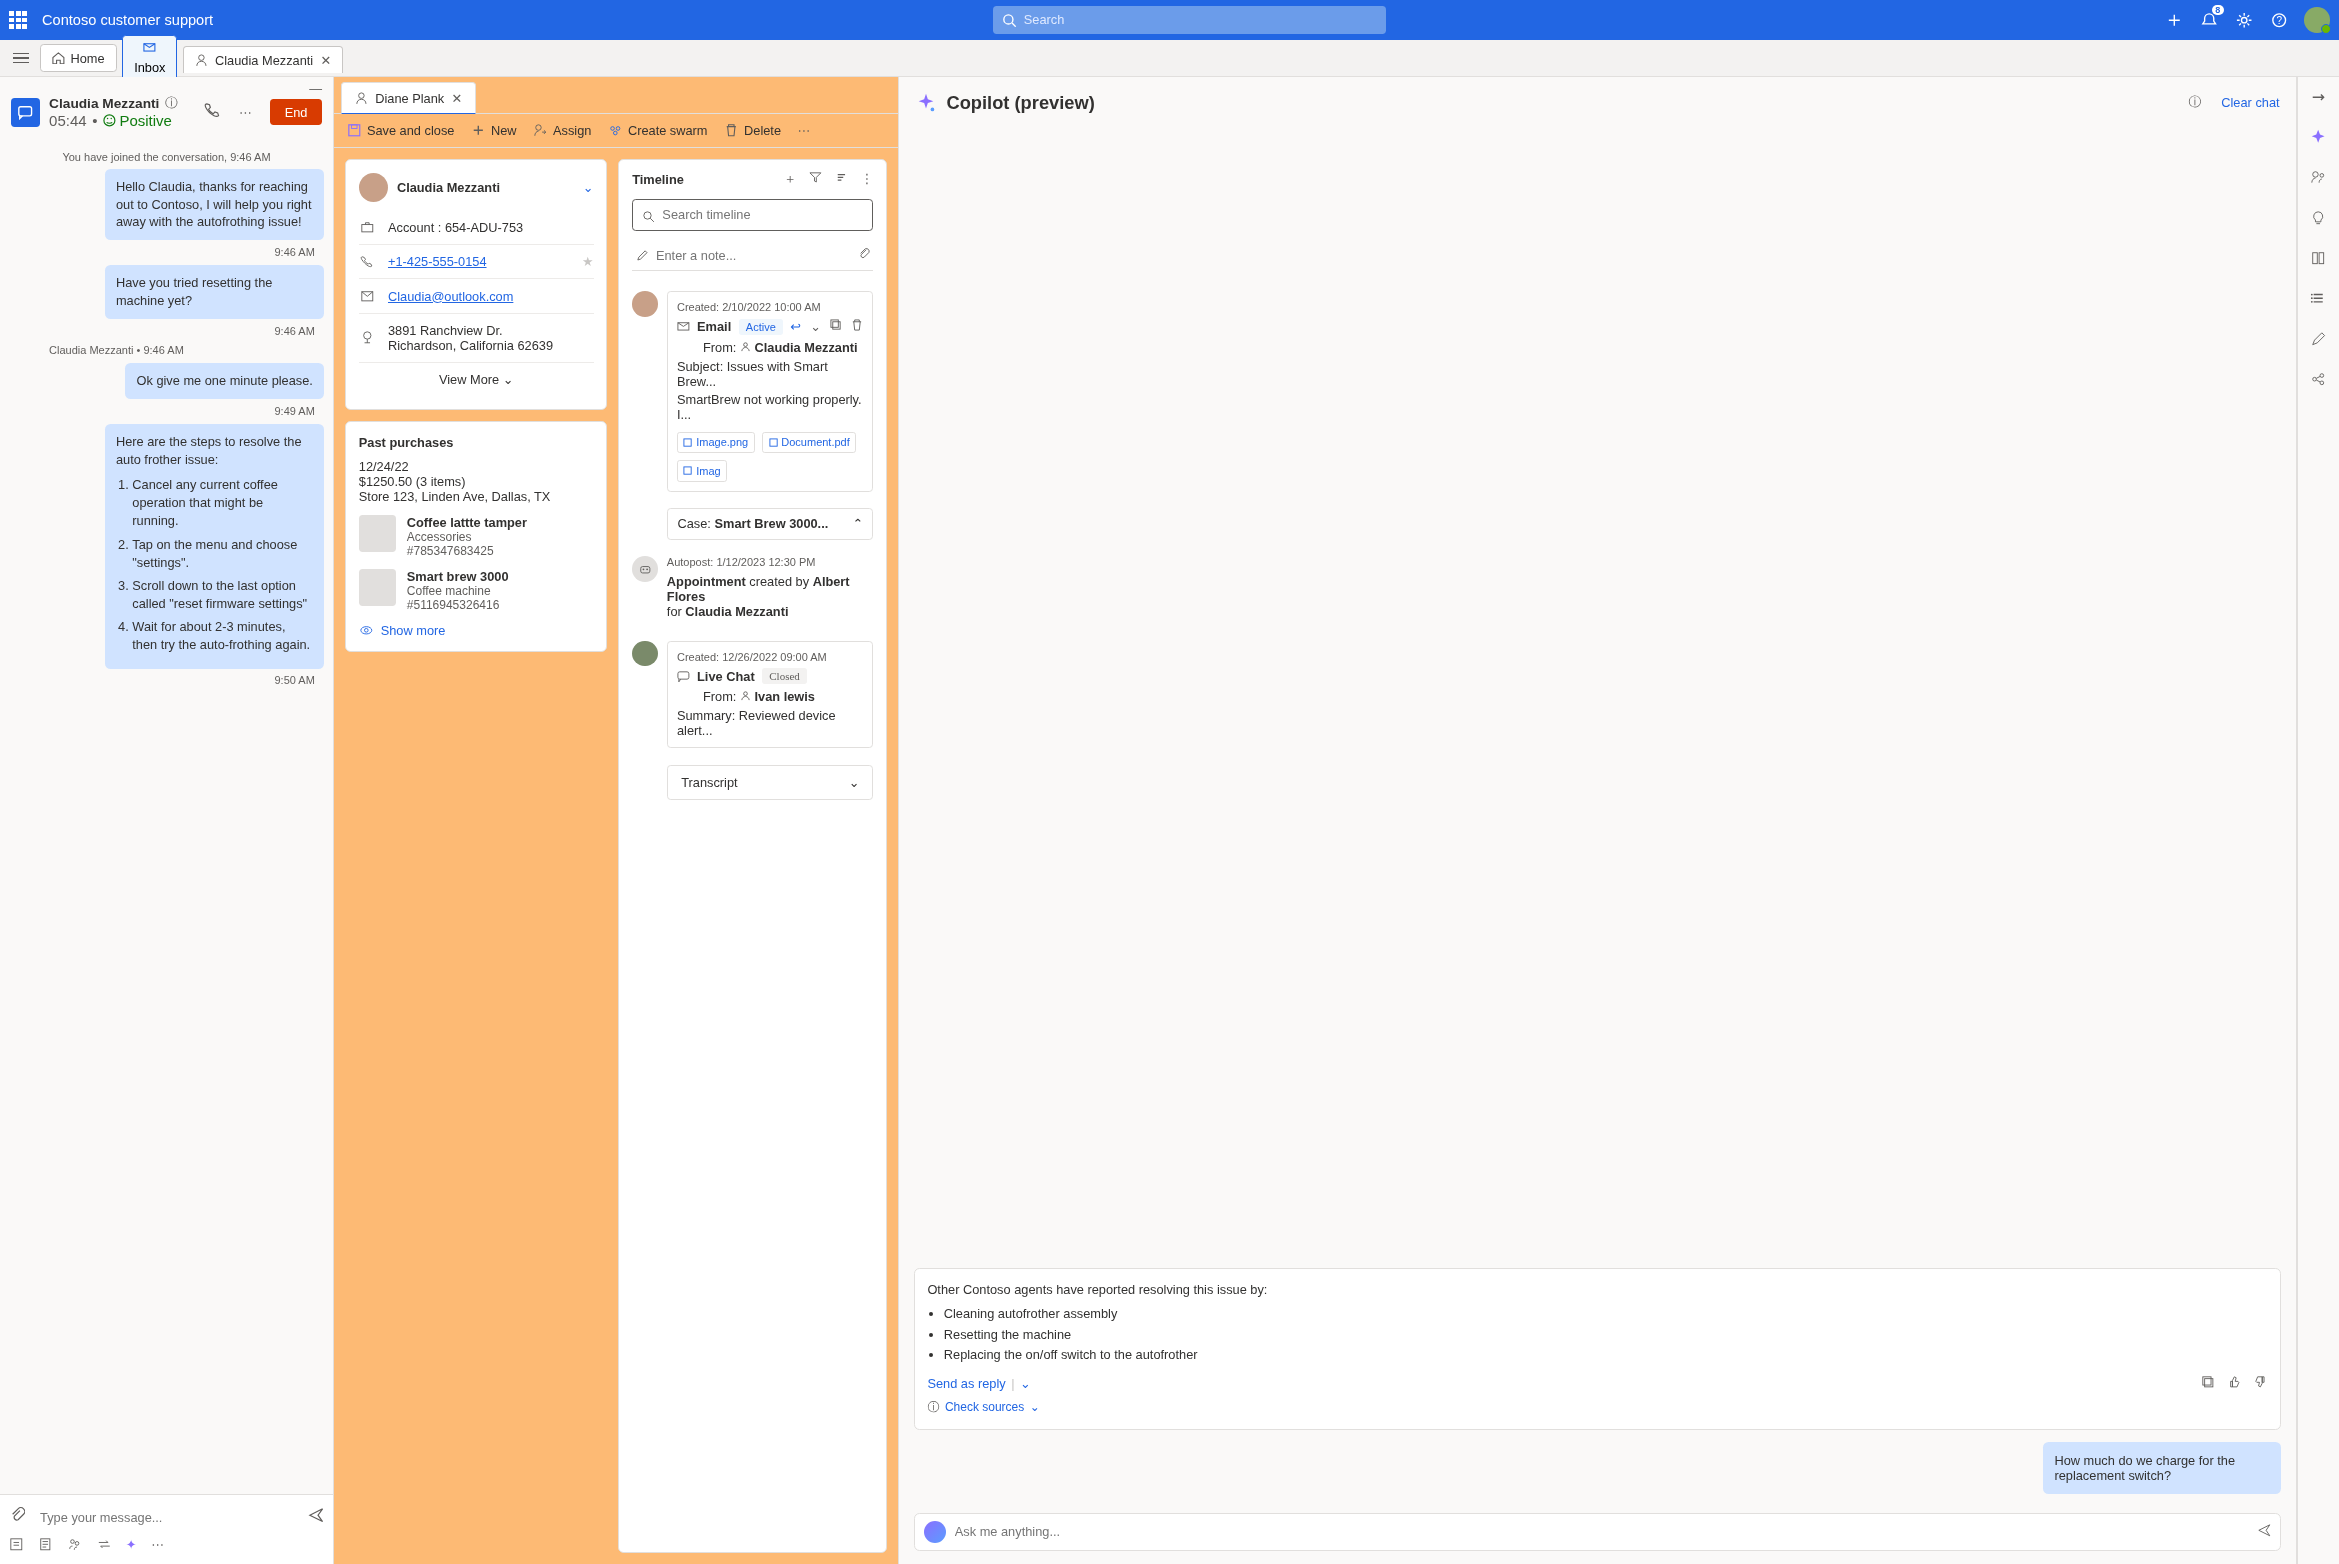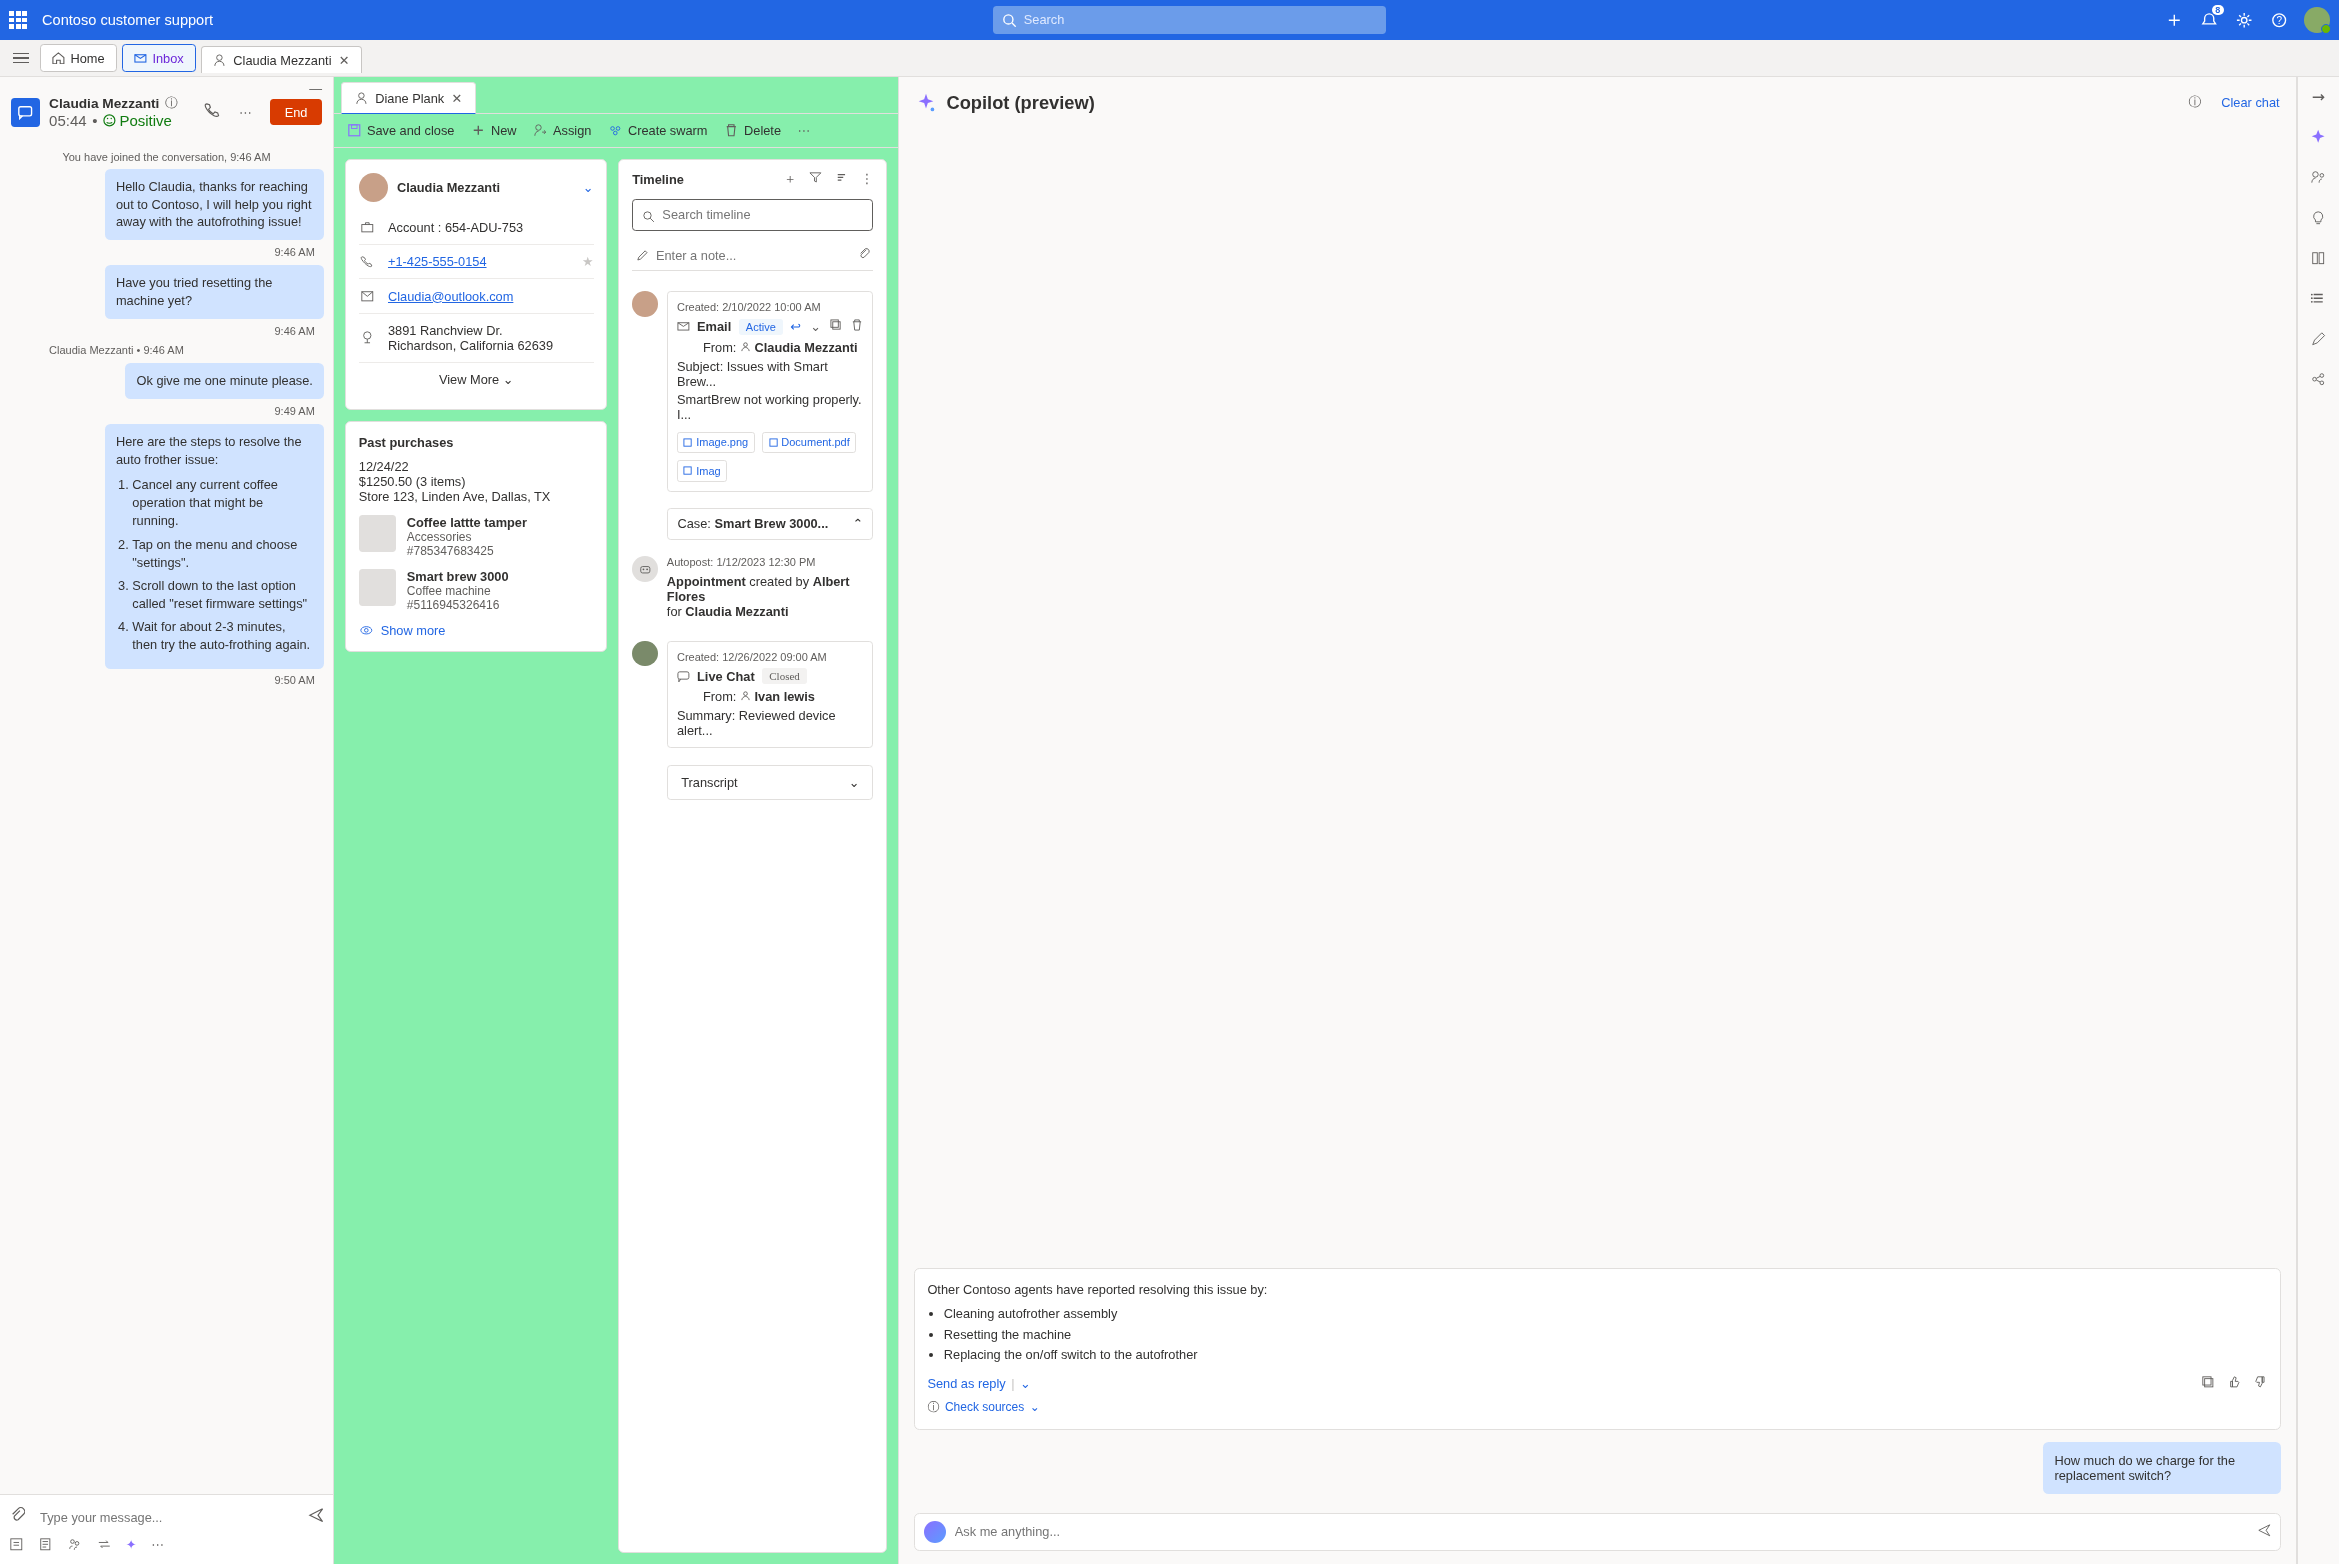--- a/index.html
+++ b/index.html
@@ -18,21 +18,21 @@
 .topbar-icon { width: 18.3px; height: 18.3px; cursor: pointer; display: flex; align-items: center; justify-content: center; position: relative; }
 .badge { position: absolute; top: -5.5px; right: -5.5px; background: #fff; color: #2266e3; font-size: 9.1px; border-radius: 7.3px; padding: 0 3.7px; font-weight: 600; }
 .avatar-top { width: 25.6px; height: 25.6px; border-radius: 50%; background: #8a6; position: relative; }
 .avatar-top::after { content: ''; position: absolute; bottom: -0.9px; right: -0.9px; width: 8.2px; height: 8.2px; background: #6bb700; border-radius: 50%; border: 1.8px solid #2266e3; }
 
 
 .navbar { height: 37px; background: #f3f2f1; border-bottom: 0.9px solid #e1dfdd; display: flex; align-items: center; padding: 0 7.3px; gap: 5.5px; }
 .hamburger { width: 27.4px; display: flex; flex-direction: column; gap: 2.7px; cursor: pointer; padding: 5.5px; }
 .hamburger span { height: 1.8px; background: #605e5c; }
 .nav-btn { display: flex; align-items: center; gap: 5.5px; padding: 5.5px 11px; border: 0.9px solid #c8c6c4; border-radius: 3.7px; background: #fff; cursor: pointer; font-size: 12.8px; }
-.nav-btn.active { background: #eff6fc; border-color: #2266e3; color: #6d28d9; }
+.nav-btn.active { background: #eff6fc; border-color: #2266e3; color: #000000; flex-direction: column; }
 .tab { display: flex; align-items: center; gap: 7.3px; padding: 5.5px 11px; background: #fff; border: 0.9px solid #c8c6c4; border-radius: 3.7px 3.7px 0 0; border-bottom: none; margin-top: 3.7px; }
 .close-x { cursor: pointer; color: #605e5c; font-size: 12.8px; }
 
 
 .main { display: grid; grid-template-columns: 334px 565px 1fr 42px; height: calc(100vh - 77px); }
 
 
 .chat-pane { border-right: 0.9px solid #e1dfdd; display: flex; flex-direction: column; background: #faf9f8; }
 .minimize-bar { height: 9.1px; display: flex; justify-content: flex-end; padding-right: 11px; padding-top: 3.7px; }
 .chat-header { display: flex; align-items: center; padding: 9.1px 11px; gap: 9.1px; }
@@ -54,21 +54,21 @@
 .avatar-sm { width: 25.6px; height: 25.6px; border-radius: 50%; background: #c8a088; margin-right: 7.3px; flex-shrink: 0; }
 .steps-list { margin: 7.3px 0 0 16.4px; }
 .steps-list li { margin-bottom: 5.5px; }
 .chat-input-area { border-top: 0.9px solid #e1dfdd; padding: 9.1px; background: #fff; }
 .chat-input-row { display: flex; align-items: center; gap: 9.1px; }
 .chat-input-row input { flex: 1; border: none; outline: none; font-size: 12.8px; padding: 5.5px; }
 .chat-toolbar { display: flex; gap: 14.6px; margin-top: 7.3px; color: #605e5c; }
 .chat-toolbar span { cursor: pointer; }
 
 
-.mid-pane { border-right: 0.9px solid #e1dfdd; background: #86efac; display: flex; flex-direction: column; }
+.mid-pane { border-right: 0.9px solid #e1dfdd; background: #fdba74; display: flex; flex-direction: column; }
 .subtab-row { height: 37px; display: flex; align-items: flex-end; padding: 0 7.3px; border-bottom: 0.9px solid #e1dfdd; }
 .subtab { display: flex; align-items: center; gap: 7.3px; padding: 7.3px 12.8px; background: #fff; border: 0.9px solid #e1dfdd; border-bottom: 1.8px solid #2266e3; border-radius: 3.7px 3.7px 0 0; margin-bottom: -0.9px; }
 .toolbar { display: flex; align-items: center; gap: 16.4px; padding: 9.1px 12.8px; border-bottom: 0.9px solid #e1dfdd; }
 .toolbar-btn { display: flex; align-items: center; gap: 5.5px; cursor: pointer; font-size: 12.8px; color: #323130; }
 .toolbar-btn svg, .toolbar-btn .ico { width: 14.6px; height: 14.6px; }
 .mid-content { display: grid; grid-template-columns: 1fr 1fr; gap: 11px; padding: 11px; overflow-y: auto; flex: 1; }
 .card { background: #fff; border: 0.9px solid #e1dfdd; border-radius: 5.5px; padding: 12.8px; }
 .card-header { display: flex; align-items: center; gap: 9.1px; margin-bottom: 9.1px; }
 .card-avatar { width: 29px; height: 29px; border-radius: 50%; background: #c8a088; }
 .card-name { font-weight: 600; flex: 1; }

